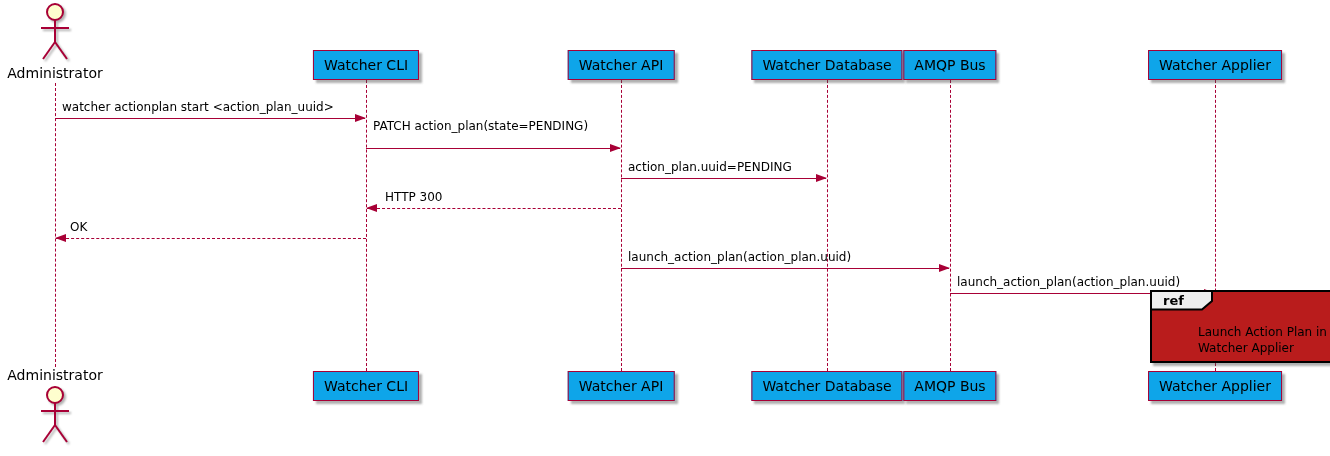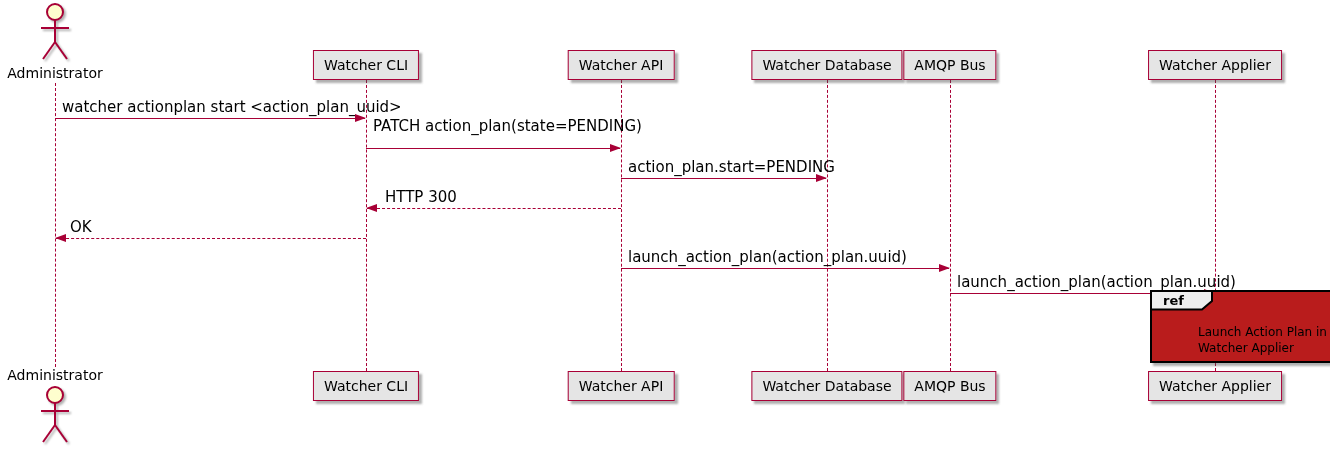--- a/index.html
+++ b/index.html
@@ -6,32 +6,32 @@
   .canvas{
     position:relative;width:1330px;height:456px;background:#ffffff;
     font-family:"DejaVu Sans","Liberation Sans",sans-serif;color:#000;
     overflow:hidden;
   }
   
   .lifeline{position:absolute;width:0;border-left:1px dashed #A80036;}
   
   .pbox{
     position:absolute;transform:translateX(-50%);
-    background:#e5e5e5;border:1.6px solid #A80036;
+    background:#0ea5e9;border:1.6px solid #A80036;
     padding:5px 10px;font-size:14px;line-height:18px;white-space:nowrap;
     box-shadow:3px 3px 2px rgba(80,80,80,0.45);
     z-index:3;
   }
   
   .actor-figure{position:absolute;transform:translateX(-50%);z-index:3;
     filter:drop-shadow(2.5px 2.5px 1px rgba(80,80,80,0.45));}
   .actor-label{position:absolute;transform:translateX(-50%);
     font-size:14px;line-height:15px;white-space:nowrap;z-index:3;}
   
-  .msg-label{position:absolute;font-size:15px;line-height:15px;white-space:nowrap;z-index:4;}
+  .msg-label{position:absolute;font-size:12px;line-height:15px;white-space:nowrap;z-index:4;}
   .msg-line{position:absolute;height:0;border-top:1px solid #A80036;z-index:4;}
   .msg-line.dashed{border-top-style:dashed;}
   .ah{position:absolute;width:0;height:0;
     border-top:4.5px solid transparent;border-bottom:4.5px solid transparent;}
   .ah.right{right:-1px;top:-5px;border-left:11px solid #A80036;}
   .ah.left{left:-1px;top:-5px;border-right:11px solid #A80036;}
   
   .ref{
     position:absolute;left:1150px;top:290px;width:168px;
     background:#b91c1c;border:2px solid #000000;
@@ -76,21 +76,21 @@
   </div>
 
   <div>
     <div class="msg-label" style="left:373px;top:119px;">PATCH action_plan(state=PENDING)</div>
     <div class="msg-line" style="left:366px;top:148px;width:254px;">
       <i class="ah right"></i>
     </div>
   </div>
 
   <div>
-    <div class="msg-label" style="left:628px;top:160px;">action_plan.start=PENDING</div>
+    <div class="msg-label" style="left:628px;top:160px;">action_plan.uuid=PENDING</div>
     <div class="msg-line" style="left:621px;top:178px;width:205px;">
       <i class="ah right"></i>
     </div>
   </div>
 
   <div>
     <div class="msg-label" style="left:385px;top:190px;">HTTP 300</div>
     <div class="msg-line dashed" style="left:367px;top:208px;width:254px;">
       <i class="ah left"></i>
     </div>

